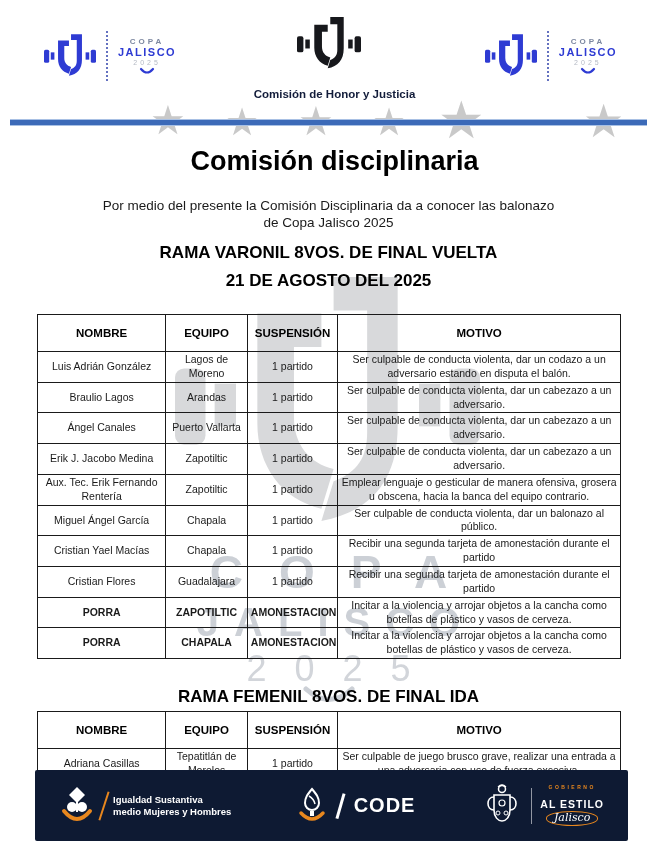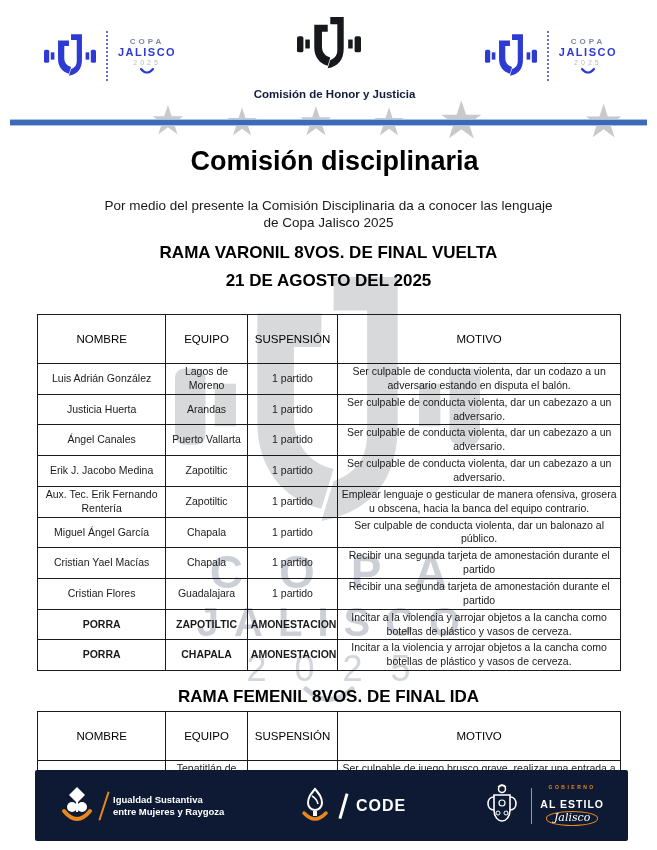--- a/index.html
+++ b/index.html
@@ -38,37 +38,37 @@
   .intro{position:absolute;top:197px;left:60px;right:60px;text-align:center;z-index:2;
          font-size:13.5px;line-height:17px;color:#1a1a1a;}
   .sec-heading{position:absolute;left:0;right:0;text-align:center;z-index:2;
                font-size:17px;font-weight:bold;color:#000;}
   .h-varonil{top:243px;} .h-date{top:271px;} .h-femenil{top:687px;}
 
   
   table.sanctions{position:absolute;left:37px;width:584px;z-index:2;border-collapse:collapse;
                   background:transparent;table-layout:fixed;}
   .t1{top:314px;} .t2{top:711px;}
-  .sanctions th{border:1px solid #1a1a1a;font-size:11.5px;font-weight:normal;padding:18px 2px;color:#000;}
+  .sanctions th{border:1px solid #1a1a1a;font-size:11.5px;font-weight:bold;padding:12px 2px;color:#000;}
   .sanctions td{border:1px solid #1a1a1a;font-size:10.5px;padding:1px 3px;text-align:center;
                 vertical-align:middle;line-height:1.32;color:#1a1a1a;}
   .sanctions tr{height:30px;}
   .sanctions tr.head-row{height:19px;}
   .bold-row td{font-weight:bold;}
   .bold-row td.motivo-col{font-weight:normal;}
 
   
   .footer-bar{position:absolute;left:35px;top:770px;width:593px;height:71px;z-index:2;
               background:#0e1a33;border-radius:2px;display:flex;align-items:center;
               justify-content:space-between;padding:0 24px;box-sizing:border-box;color:#fff;}
   .f-group{display:flex;align-items:center;gap:8px;}
   .ig-slash{width:2px;height:30px;background:#e8871e;transform:rotate(18deg);}
   .ig-text{font-size:9.5px;font-weight:bold;line-height:1.2;color:#fff;}
   .code-slash{width:2.5px;height:26px;background:#fff;transform:rotate(16deg);margin:0 4px;}
-  .code-word{font-size:16px;font-weight:bold;letter-spacing:1px;color:#fff;}
+  .code-word{font-size:20px;font-weight:bold;letter-spacing:1px;color:#fff;}
   .gob-sep{width:1px;height:36px;background:rgba(255,255,255,.55);}
   .estilo-block{display:flex;flex-direction:column;align-items:center;line-height:1.1;}
   .gobierno-word{font-size:5px;letter-spacing:2.5px;color:#e8871e;font-weight:bold;}
   .alestilo-word{font-size:10.5px;font-weight:bold;letter-spacing:1px;color:#fff;margin-top:8px;}
   .jalisco-oval{margin-top:1px;border:1.5px solid #e8871e;border-radius:50%;padding:0 7px;
                 font-family:"DejaVu Serif",serif;font-style:italic;font-size:11px;color:#fff;}
   .hidden-defs{position:absolute;width:0;height:0;overflow:hidden;}
 </style>
 </head>
 <body>
@@ -139,21 +139,21 @@
       <svg width="16" height="8">
         <path d="M2 2 Q8 9 14 2" fill="none" stroke="#2e3bd3" stroke-width="2.2" stroke-linecap="round"></path>
       </svg>
     </div>
   </div>
 
   <div class="blue-line"></div>
 
   <div class="doc-title">Comisión disciplinaria</div>
   <div class="intro">
-    <div>Por medio del presente la Comisión Disciplinaria da a conocer las lenguaje</div>
+    <div>Por medio del presente la Comisión Disciplinaria da a conocer las balonazo</div>
     <div>de Copa Jalisco 2025</div>
   </div>
   <div class="sec-heading h-varonil">RAMA VARONIL 8VOS. DE FINAL VUELTA</div>
   <div class="sec-heading h-date">21 DE AGOSTO DEL 2025</div>
 
   <table class="sanctions t1">
     <colgroup>
         <col style="width:22%">
         <col style="width:14%">
         <col style="width:15.5%">
@@ -168,21 +168,21 @@
       </tr>
     </thead>
     <tbody id="tbody1">
         <tr>
           <td>Luis Adrián González</td>
           <td>Lagos de Moreno</td>
           <td>1 partido</td>
           <td class="motivo-col">Ser culpable de conducta violenta, dar un codazo a un adversario estando en disputa el balón.</td>
         </tr>
         <tr>
-          <td>Justicia Huerta</td>
+          <td>Braulio Lagos</td>
           <td>Arandas</td>
           <td>1 partido</td>
           <td class="motivo-col">Ser culpable de conducta violenta, dar un cabezazo a un adversario.</td>
         </tr>
         <tr>
           <td>Ángel Canales</td>
           <td>Puerto Vallarta</td>
           <td>1 partido</td>
           <td class="motivo-col">Ser culpable de conducta violenta, dar un cabezazo a un adversario.</td>
         </tr>
@@ -263,21 +263,21 @@
       <svg width="36" height="42">
         <path d="M18 2 L26 10 L18 18 L10 10 Z" fill="#fff"></path>
         <rect x="17" y="14" width="2" height="13" fill="#fff"></rect>
         <circle cx="13" cy="22" r="5" fill="#fff"></circle>
         <circle cx="23" cy="22" r="5" fill="#fff"></circle>
         <path d="M5 26 Q18 42 31 26" fill="none" stroke="#e8871e" stroke-width="4" stroke-linecap="round"></path>
       </svg>
       <div class="ig-slash"></div>
       <div class="ig-text">
         <div>Igualdad Sustantiva</div>
-        <div>entre Mujeres y Raygoza</div>
+        <div>medio Mujeres y Hombres</div>
       </div>
     </div>
 
     <div class="f-group">
       <svg width="30" height="38">
         <path d="M15 2 C20 8 22 11 22 16 A7 7 0 0 1 8 16 C8 11 10 8 15 2 Z" fill="none" stroke="#fff" stroke-width="2"></path>
         <path d="M12 9 Q17 12 18 17" fill="none" stroke="#fff" stroke-width="1.5"></path>
         <rect x="13" y="24" width="4" height="5" fill="#fff"></rect>
         <path d="M4 26 Q15 38 26 26" fill="none" stroke="#e8871e" stroke-width="3.5" stroke-linecap="round"></path>
       </svg>

